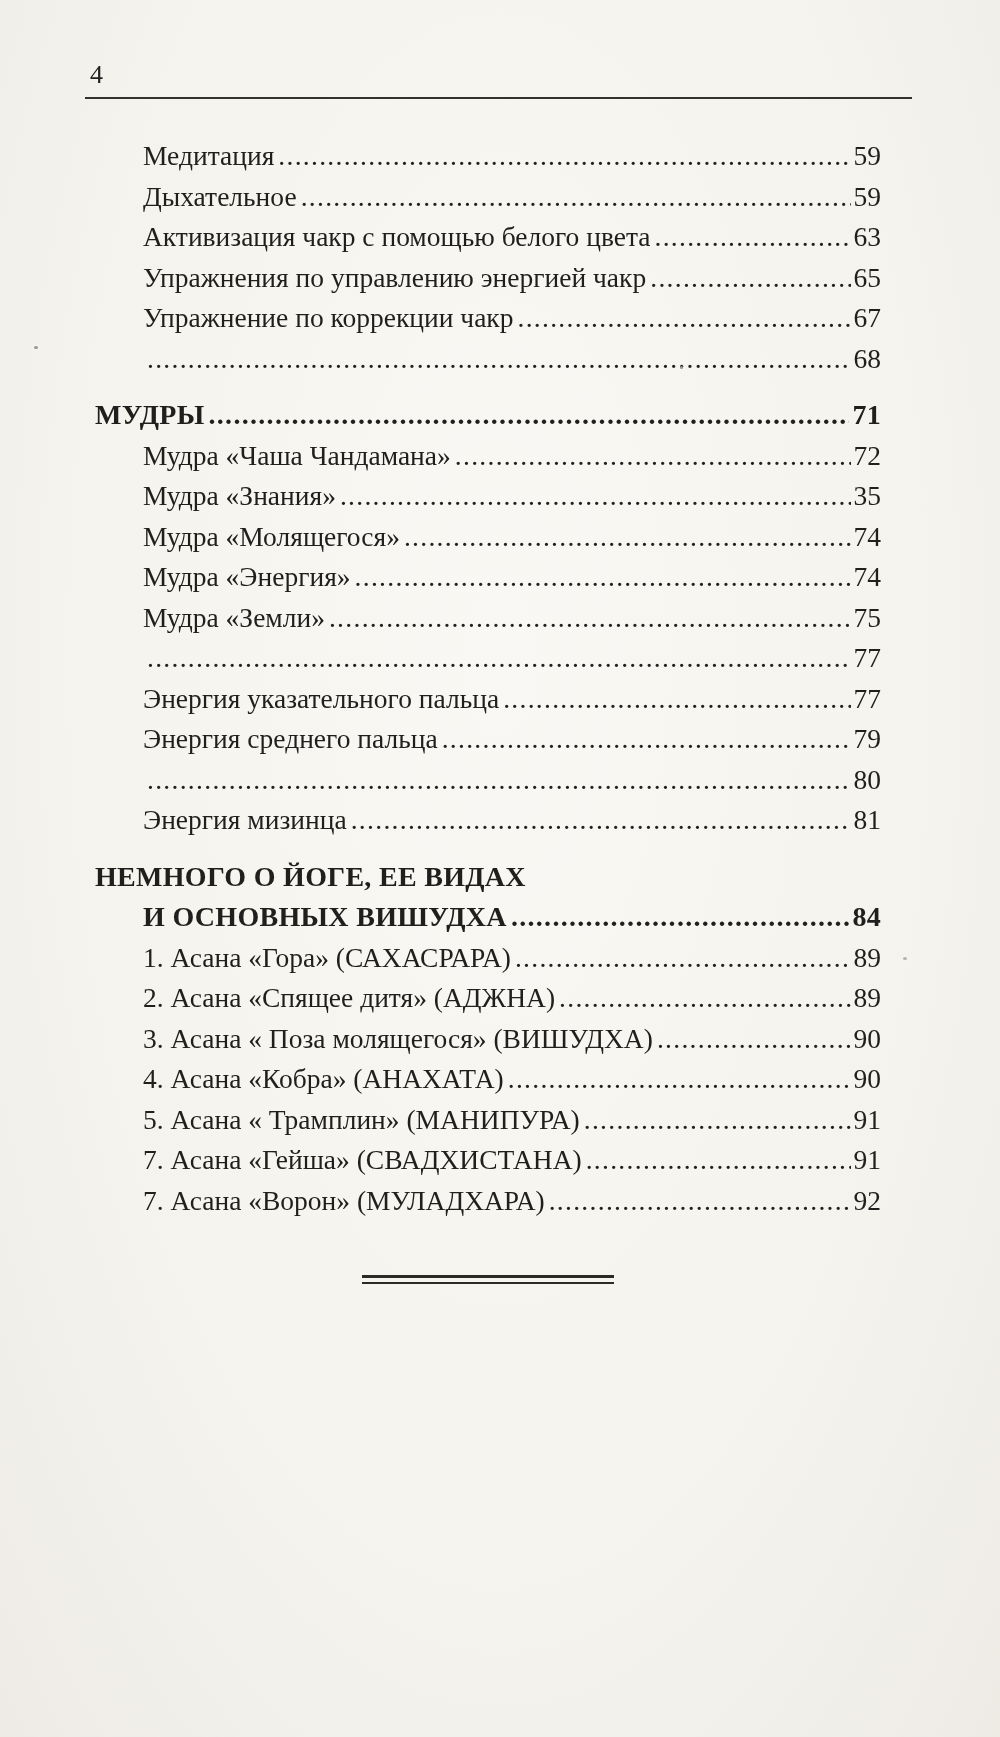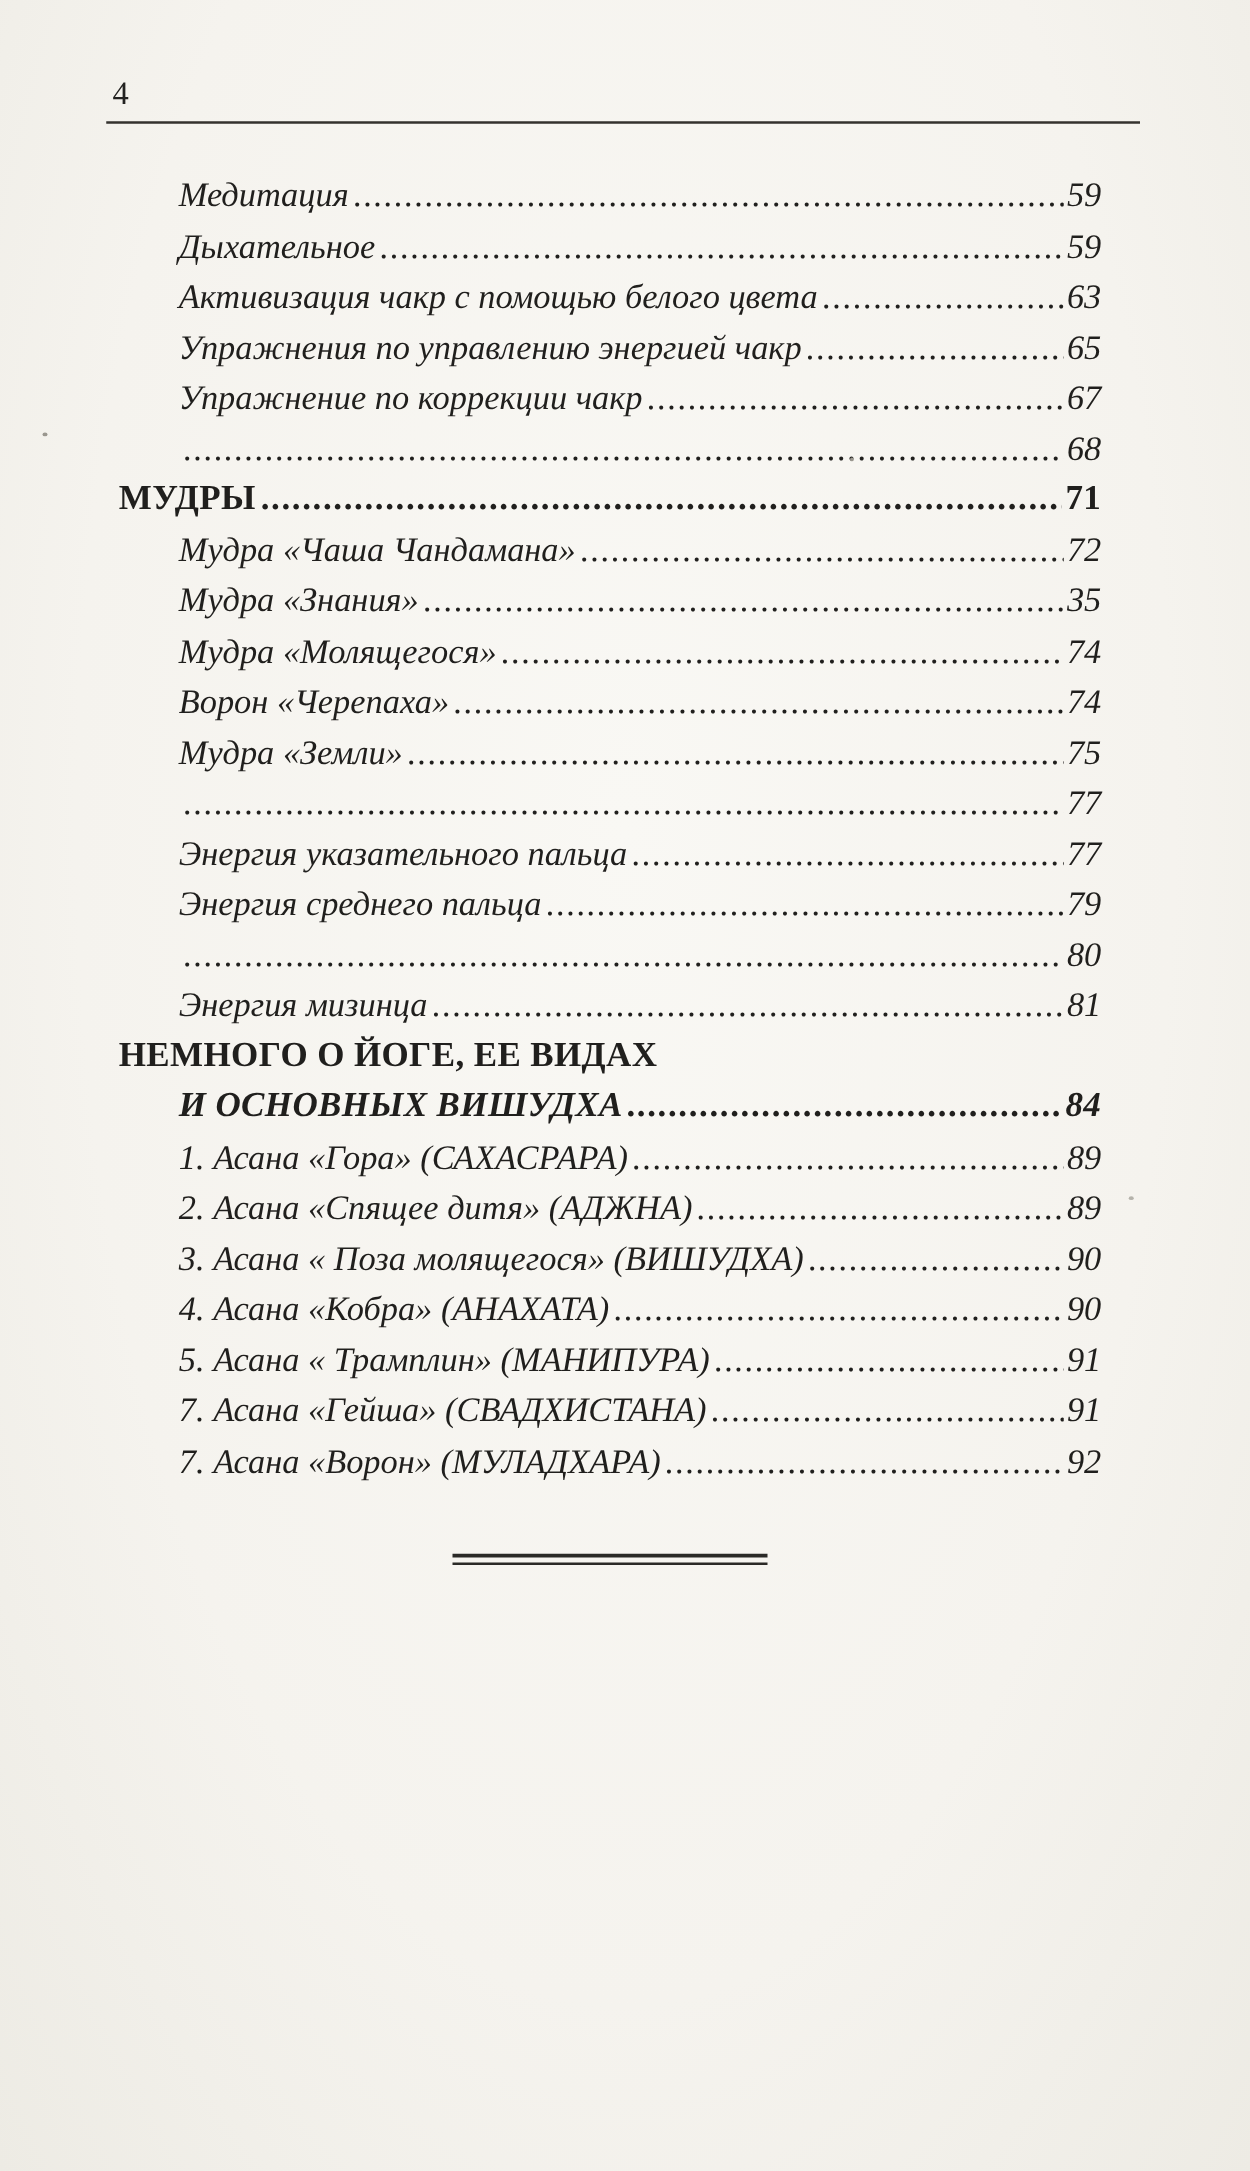--- a/index.html
+++ b/index.html
@@ -41,32 +41,31 @@
   }
 
   
   .content {
     position: absolute;
     top: 136px;
     left: 95px;
     width: 786px;
   }
   .toc-group + .toc-group {
-    margin-top: 0;
+    margin-top: 16px;
   }
   .toc-row {
     display: flex;
     align-items: baseline;
     font-size: 27.5px;
     line-height: 40.5px;
     color: #201f1d;
   }
   .toc-row.indent {
     padding-left: 48px;
-    font-style: italic;
   }
   .toc-row.bold {
     font-weight: bold;
     font-size: 28px;
     letter-spacing: 0.3px;
   }
   .toc-title {
     flex: 0 0 auto;
     white-space: nowrap;
   }
@@ -158,21 +157,21 @@
           <span class="toc-title">Мудра «Знания»</span>
           <span class="toc-leader">................................................................................................................................................................</span>
           <span class="toc-page">35</span>
         </div>
         <div class="toc-row indent">
           <span class="toc-title">Мудра «Молящегося»</span>
           <span class="toc-leader">................................................................................................................................................................</span>
           <span class="toc-page">74</span>
         </div>
         <div class="toc-row indent">
-          <span class="toc-title">Ворон «Черепаха»</span>
+          <span class="toc-title">Мудра «Энергия»</span>
           <span class="toc-leader">................................................................................................................................................................</span>
           <span class="toc-page">74</span>
         </div>
         <div class="toc-row indent">
           <span class="toc-title">Мудра «Земли»</span>
           <span class="toc-leader">................................................................................................................................................................</span>
           <span class="toc-page">75</span>
         </div>
         <div class="toc-row indent">
           <span class="toc-leader">................................................................................................................................................................</span>

